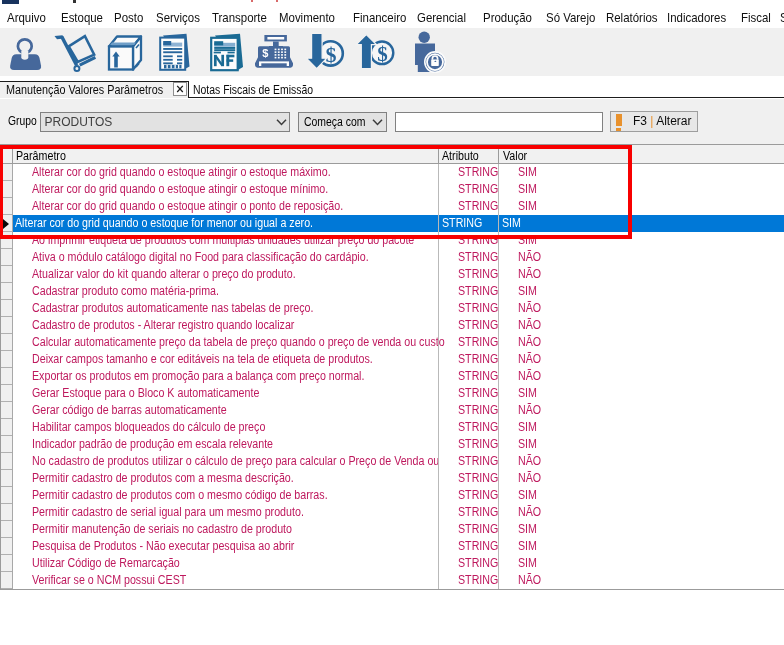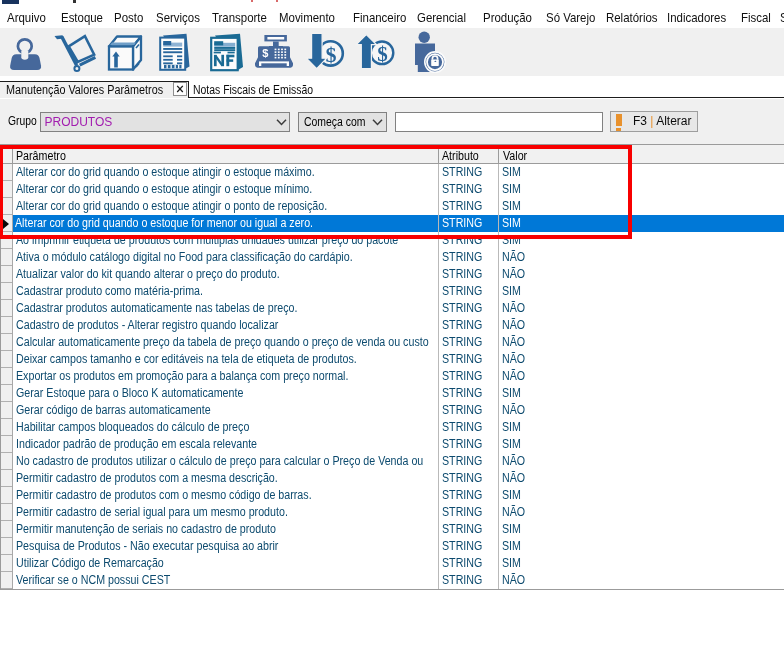--- a/index.html
+++ b/index.html
@@ -1,18 +1,18 @@
 <!DOCTYPE html>
 <html><head><meta charset="utf-8"><style>
 *{margin:0;padding:0;box-sizing:border-box}
 html,body{width:784px;height:645px;overflow:hidden}
 body{position:relative;font-family:"Liberation Sans",sans-serif;background:#fff}
 .a{position:absolute}
 .mi{position:absolute;top:8.6px;height:17px;line-height:17px;font-size:13px;color:#101010;white-space:pre;transform:scaleX(0.88);transform-origin:0 50%}
-.row{position:absolute;left:0;width:756px;height:17px;font-size:12px;line-height:17.8px;color:#0c4a6e;white-space:pre}
+.row{position:absolute;left:16px;width:756px;height:17px;font-size:12px;line-height:17.8px;color:#be185d;white-space:pre}
 .row span{position:absolute;top:0;transform:scaleX(0.89);transform-origin:0 50%}
 .p1{left:15.5px}.p2{left:441.8px}.p3{left:502.3px}
 .hsep{position:absolute;width:1px;background:#9b9b9b}
 </style></head><body>
 
 <div class="a" style="left:2px;top:0;width:16.5px;height:4px;background:#18335e"></div>
 <div class="a" style="left:73px;top:0;width:3px;height:3px;background:#333"></div>
 <div class="a" style="left:251px;top:0;width:1.5px;height:2px;background:#d86a6a"></div>
 <div class="a" style="left:276px;top:0;width:1.5px;height:2px;background:#d86a6a"></div>
 
@@ -153,21 +153,21 @@
       <path d="M3.2,2.9 L8.8,9 M8.8,2.9 L3.2,9" stroke="#1c1c1c" stroke-width="1.3"></path>
     </svg>
 </div>
 <div class="a" style="left:188.8px;top:96.9px;width:595.2px;height:1.6px;background:#1c1c1c"></div>
 <div class="a" style="left:192.5px;top:83px;height:14px;line-height:14px;font-size:12px;color:#0a0a0a;white-space:pre;transform:scaleX(0.87);transform-origin:0 50%">Notas Fiscais de Emissão</div>
 
 <div class="a" style="left:0;top:98.5px;width:784px;height:45px;background:#f0f0f0"></div>
 
 <div class="a" style="left:8.4px;top:115px;height:13px;line-height:13px;font-size:12px;color:#000;transform:scaleX(0.86);transform-origin:0 50%">Grupo</div>
 <div class="a" style="left:40px;top:112.4px;width:250.4px;height:20.1px;background:#e2e2e2;border:1px solid #818181"></div>
-<div class="a" style="left:44.5px;top:115.8px;height:13px;line-height:13px;font-size:12px;color:#a21caf">PRODUTOS</div>
+<div class="a" style="left:44.5px;top:115.8px;height:13px;line-height:13px;font-size:12px;color:#404040">PRODUTOS</div>
 <svg class="a" style="left:275.5px;top:119px" width="11" height="7" viewBox="0 0 11 7">
     <path d="M1,0.8 L5.5,5.4 L10,0.8" stroke="#3c3c3c" stroke-width="1.5" fill="none"></path>
   </svg>
 <div class="a" style="left:297.5px;top:112.4px;width:89.5px;height:20.1px;background:#e2e2e2;border:1px solid #818181"></div>
 <div class="a" style="left:303.5px;top:115.8px;height:13px;line-height:13px;font-size:12px;color:#000;transform:scaleX(0.87);transform-origin:0 50%">Começa com</div>
 <svg class="a" style="left:371.5px;top:119px" width="11" height="7" viewBox="0 0 11 7">
     <path d="M1,0.8 L5.5,5.4 L10,0.8" stroke="#3c3c3c" stroke-width="1.5" fill="none"></path>
   </svg>
 <div class="a" style="left:394.8px;top:112.4px;width:208.4px;height:20.1px;background:#fff;border:1px solid #818181"></div>
 <div class="a" style="left:610px;top:111.1px;width:87.7px;height:21.2px;background:#e7e7e7;border:1px solid #9e9e9e"></div>

